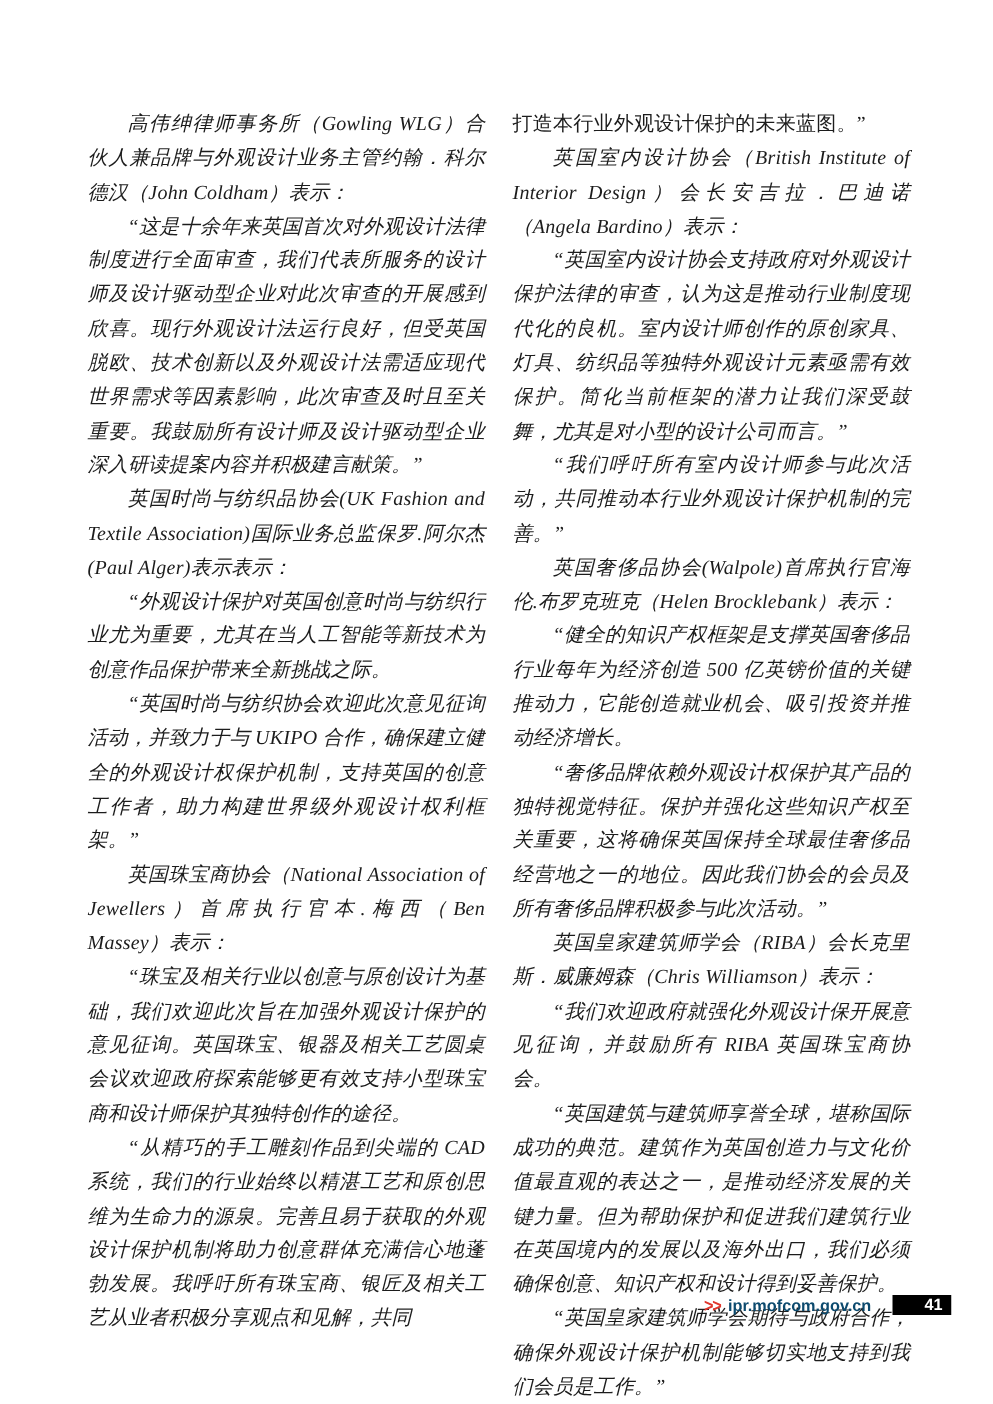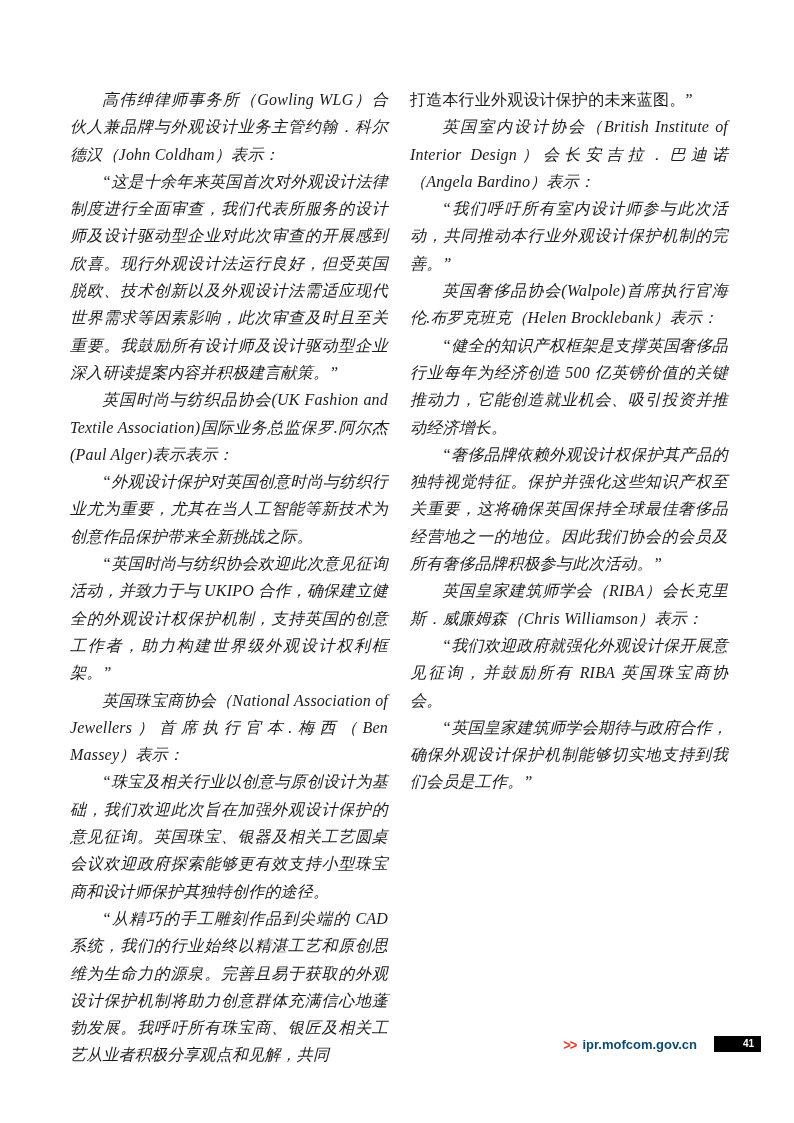--- a/index.html
+++ b/index.html
@@ -65,21 +65,21 @@
     font-size: 13px;
     text-align: center;
   }
   .pagenum {
     margin-left: 17px;
     width: 47px;
     height: 16px;
     background: #000000;
     color: #ffffff;
     font-weight: bold;
-    font-size: 10px;
+    font-size: 13px;
     line-height: 16px;
     text-align: right;
     padding-right: 7px;
     box-sizing: border-box;
   }
 </style>
 </head>
 <body>
 
 <div class="page">
@@ -91,26 +91,28 @@
         <p class="para indent">英国时尚与纺织品协会(UK Fashion and Textile Association)国际业务总监保罗.阿尔杰(Paul Alger)表示表示：</p>
         <p class="para indent">“外观设计保护对英国创意时尚与纺织行业尤为重要，尤其在当人工智能等新技术为创意作品保护带来全新挑战之际。</p>
         <p class="para indent">“英国时尚与纺织协会欢迎此次意见征询活动，并致力于与 UKIPO 合作，确保建立健全的外观设计权保护机制，支持英国的创意工作者，助力构建世界级外观设计权利框架。”</p>
         <p class="para indent">英国珠宝商协会（National Association of Jewellers）首席执行官本.梅西（Ben Massey）表示：</p>
         <p class="para indent">“珠宝及相关行业以创意与原创设计为基础，我们欢迎此次旨在加强外观设计保护的意见征询。英国珠宝、银器及相关工艺圆桌会议欢迎政府探索能够更有效支持小型珠宝商和设计师保护其独特创作的途径。</p>
         <p class="para indent">“从精巧的手工雕刻作品到尖端的 CAD 系统，我们的行业始终以精湛工艺和原创思维为生命力的源泉。完善且易于获取的外观设计保护机制将助力创意群体充满信心地蓬勃发展。我呼吁所有珠宝商、银匠及相关工艺从业者积极分享观点和见解，共同</p>
       </div>
     <div class="column" style="color: rgb(28, 28, 28);">
         <p class="para">打造本行业外观设计保护的未来蓝图。”</p>
         <p class="para indent">英国室内设计协会（British Institute of Interior Design）会长安吉拉．巴迪诺（Angela Bardino）表示：</p>
+        <p class="para indent">“英国室内设计协会支持政府对外观设计保护法律的审查，认为这是推动行业制度现代化的良机。室内设计师创作的原创家具、灯具、纺织品等独特外观设计元素亟需有效保护。简化当前框架的潜力让我们深受鼓舞，尤其是对小型的设计公司而言。”</p>
         <p class="para indent">“我们呼吁所有室内设计师参与此次活动，共同推动本行业外观设计保护机制的完善。”</p>
         <p class="para indent">英国奢侈品协会(Walpole)首席执行官海伦.布罗克班克（Helen Brocklebank）表示：</p>
         <p class="para indent">“健全的知识产权框架是支撑英国奢侈品行业每年为经济创造 500 亿英镑价值的关键推动力，它能创造就业机会、吸引投资并推动经济增长。</p>
         <p class="para indent">“奢侈品牌依赖外观设计权保护其产品的独特视觉特征。保护并强化这些知识产权至关重要，这将确保英国保持全球最佳奢侈品经营地之一的地位。因此我们协会的会员及所有奢侈品牌积极参与此次活动。”</p>
         <p class="para indent">英国皇家建筑师学会（RIBA）会长克里斯．威廉姆森（Chris Williamson）表示：</p>
         <p class="para indent">“我们欢迎政府就强化外观设计保开展意见征询，并鼓励所有 RIBA 英国珠宝商协会。</p>
+        <p class="para indent">“英国建筑与建筑师享誉全球，堪称国际成功的典范。建筑作为英国创造力与文化价值最直观的表达之一，是推动经济发展的关键力量。但为帮助保护和促进我们建筑行业在英国境内的发展以及海外出口，我们必须确保创意、知识产权和设计得到妥善保护。</p>
         <p class="para indent">“英国皇家建筑师学会期待与政府合作，确保外观设计保护机制能够切实地支持到我们会员是工作。”</p>
       </div>
   </div>
 
   <div class="footer">
     <span class="chevrons" style="color: rgb(224, 54, 44);">&gt;&gt;</span>
     <span class="site">ipr.mofcom.gov.cn</span>
     <span class="pagenum" style="background: rgb(0, 0, 0); color: rgb(255, 255, 255);">41</span>
   </div>
 

